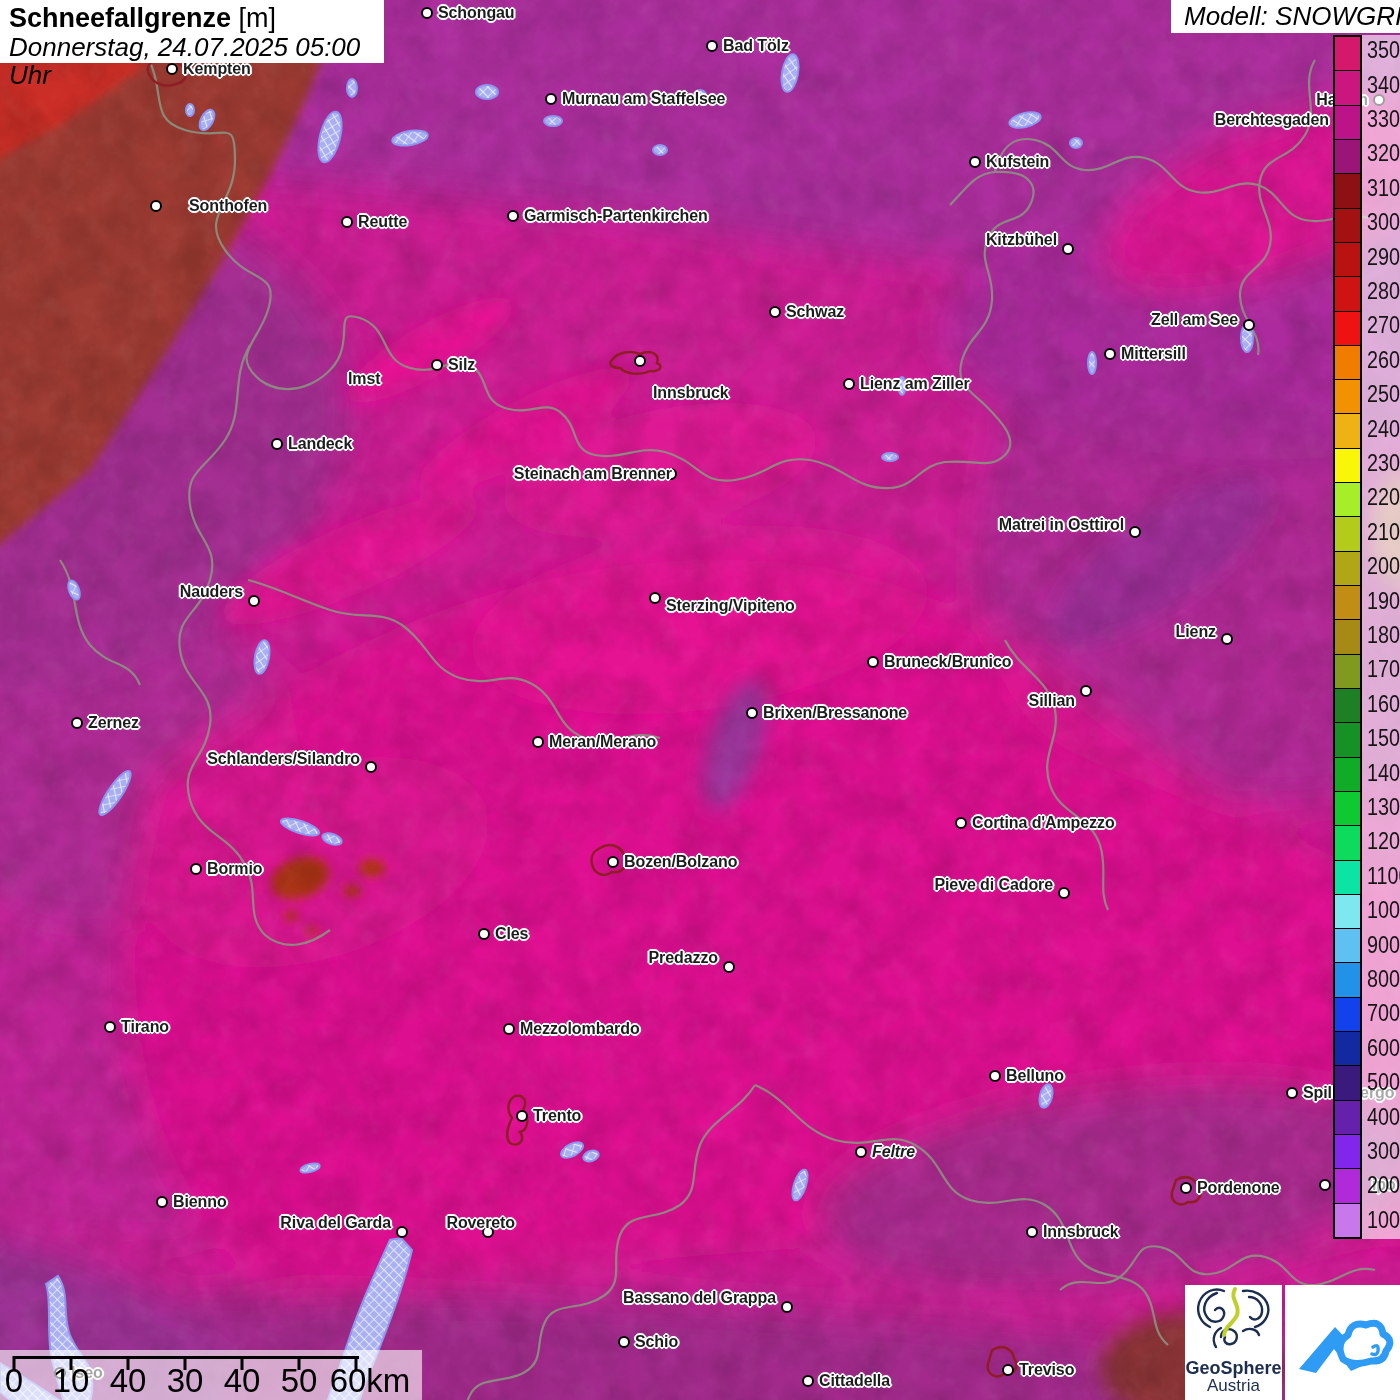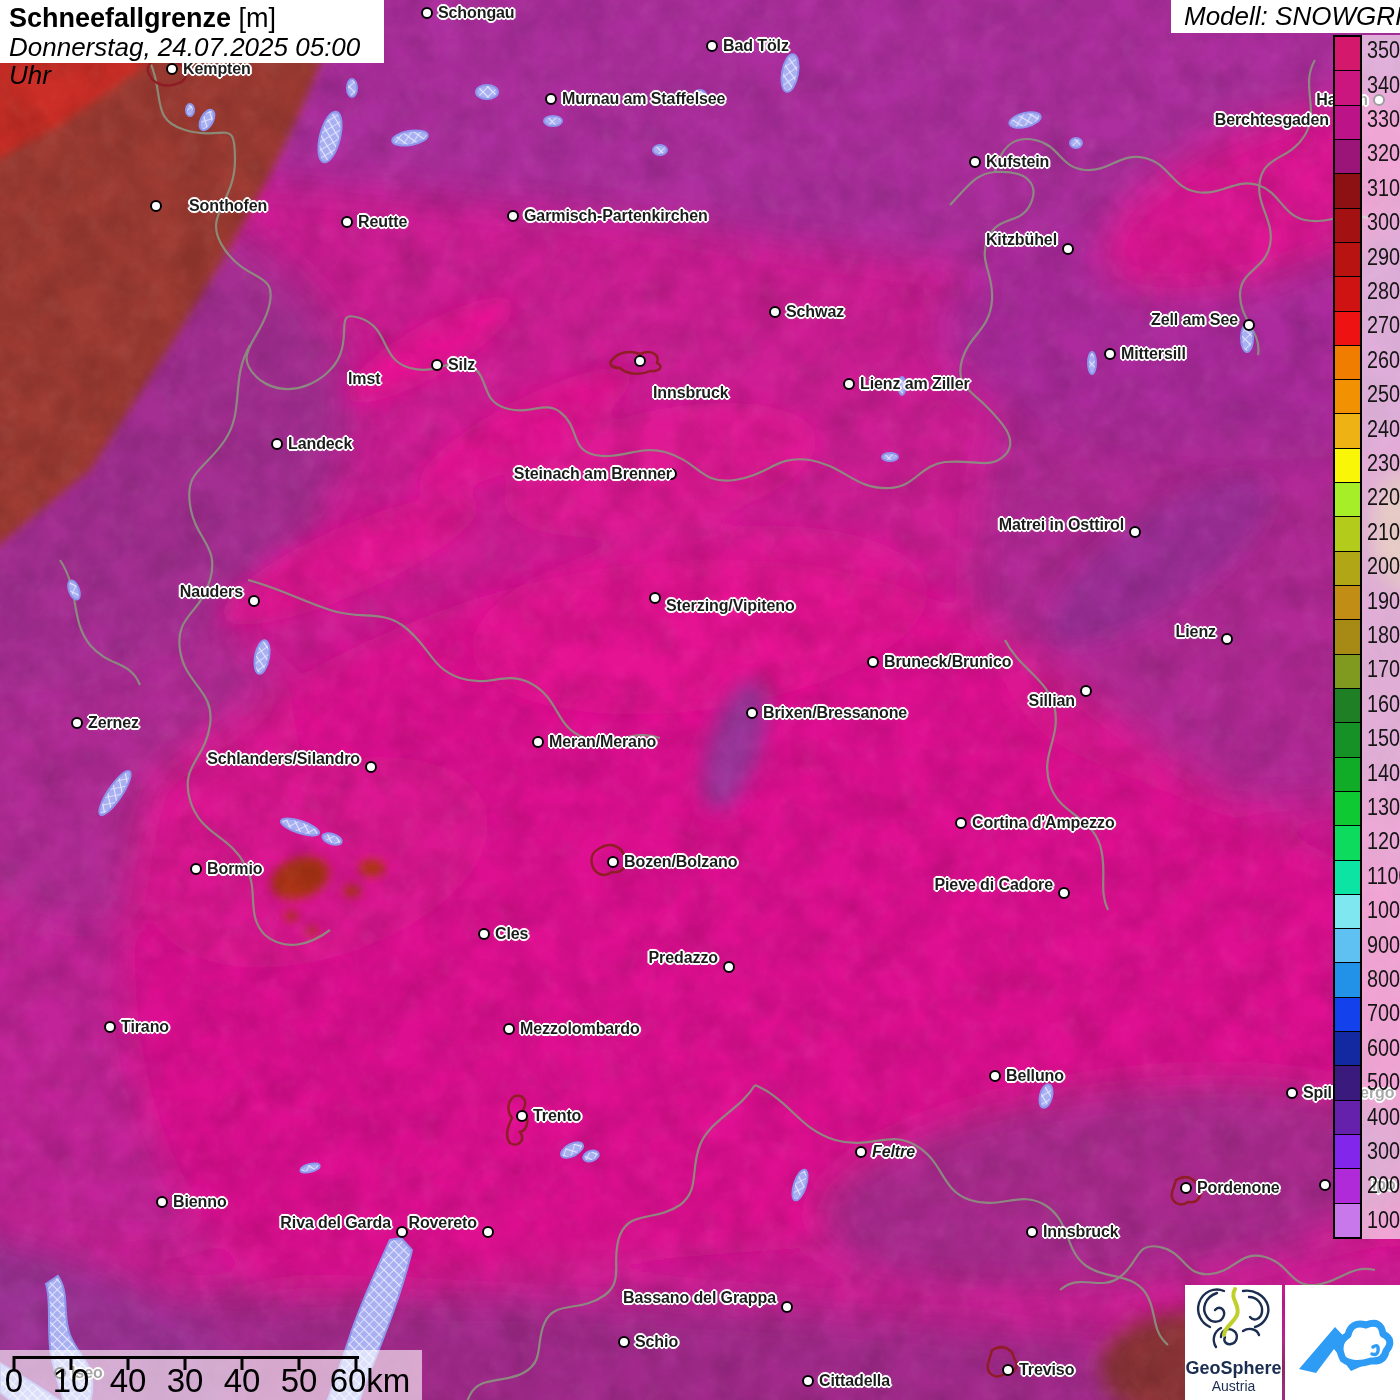--- a/index.html
+++ b/index.html
@@ -36,21 +36,21 @@
   
   #scalebar{position:absolute;left:0;top:1350px;width:422px;height:50px;
             background:rgba(255,255,255,0.6);z-index:5;}
   #sb-line{position:absolute;left:14px;top:6px;width:345px;height:3px;background:#000;}
   .sb-tick{position:absolute;top:6px;width:3px;height:14px;background:#000;transform:translateX(-50%);}
   .sb-num{position:absolute;top:12px;font-size:33px;color:#000;transform:translateX(-50%);}
   
   .logo{position:absolute;background:#fff;z-index:6;}
   #logo-geo{left:1185px;top:1285px;width:97px;height:115px;text-align:center;color:#1b2d50;}
   #logo-geo .l1{font-size:18px;font-weight:700;line-height:18px;margin-top:-2px;}
-  #logo-geo .l2{font-size:14px;line-height:18px;}
+  #logo-geo .l2{font-size:17px;line-height:18px;}
   #logo-blue{left:1285px;top:1285px;width:115px;height:115px;}
 </style>
 </head>
 <body>
 
 <div id="stage">
 
   <svg id="basemap" width="1400" height="1400" viewBox="0 0 1400 1400">
     <defs>
       <filter id="b4" x="-20%" y="-20%" width="140%" height="140%">
@@ -267,21 +267,21 @@
       <div class="city-label" style="top: 1152px; left: 872px; font-style: italic;">Feltre</div>
       <div class="city-dot" style="left: 1186px; top: 1188px;"></div>
       <div class="city-label" style="top: 1188px; left: 1197px;">Pordenone</div>
       <div class="city-dot" style="left: 1325px; top: 1185px;"></div>
       <div class="city-label" style="top: 1185px; left: 1372px;">ipo</div>
       <div class="city-dot" style="left: 162px; top: 1202px;"></div>
       <div class="city-label" style="top: 1202px; left: 173px;">Bienno</div>
       <div class="city-dot" style="left: 402px; top: 1232px;"></div>
       <div class="city-label" style="top: 1223px; right: 1009px;">Riva del Garda</div>
       <div class="city-dot" style="left: 488px; top: 1232px;"></div>
-      <div class="city-label" style="top: 1223px; right: 923px; padding-left: 33px;">Rovereto</div>
+      <div class="city-label" style="top: 1223px; right: 885px; padding-left: 33px;">Rovereto</div>
       <div class="city-dot" style="left: 1032px; top: 1232px;"></div>
       <div class="city-label" style="top: 1232px; left: 1043px;">Innsbruck</div>
       <div class="city-dot" style="left: 787px; top: 1307px;"></div>
       <div class="city-label" style="top: 1298px; right: 624px;">Bassano del Grappa</div>
       <div class="city-dot" style="left: 624px; top: 1342px;"></div>
       <div class="city-label" style="top: 1342px; left: 635px;">Schio</div>
       <div class="city-dot" style="left: 1008px; top: 1370px;"></div>
       <div class="city-label" style="top: 1370px; left: 1019px;">Treviso</div>
       <div class="city-dot" style="left: 808px; top: 1381px;"></div>
       <div class="city-label" style="top: 1381px; left: 819px;">Cittadella</div>

